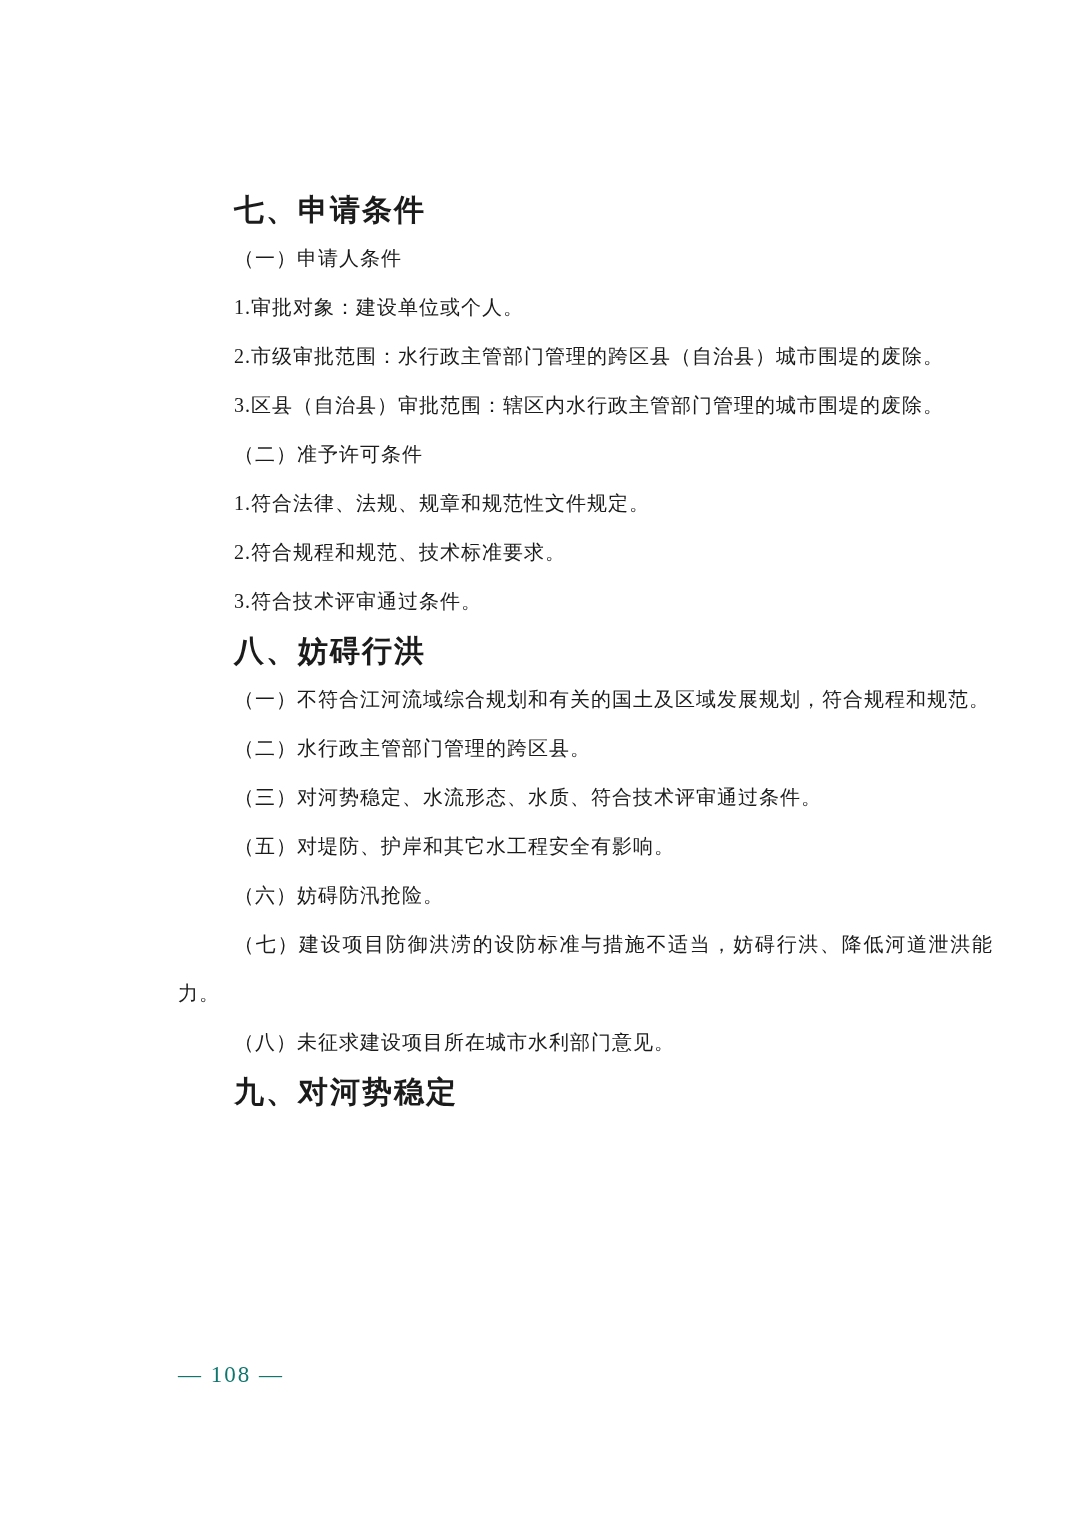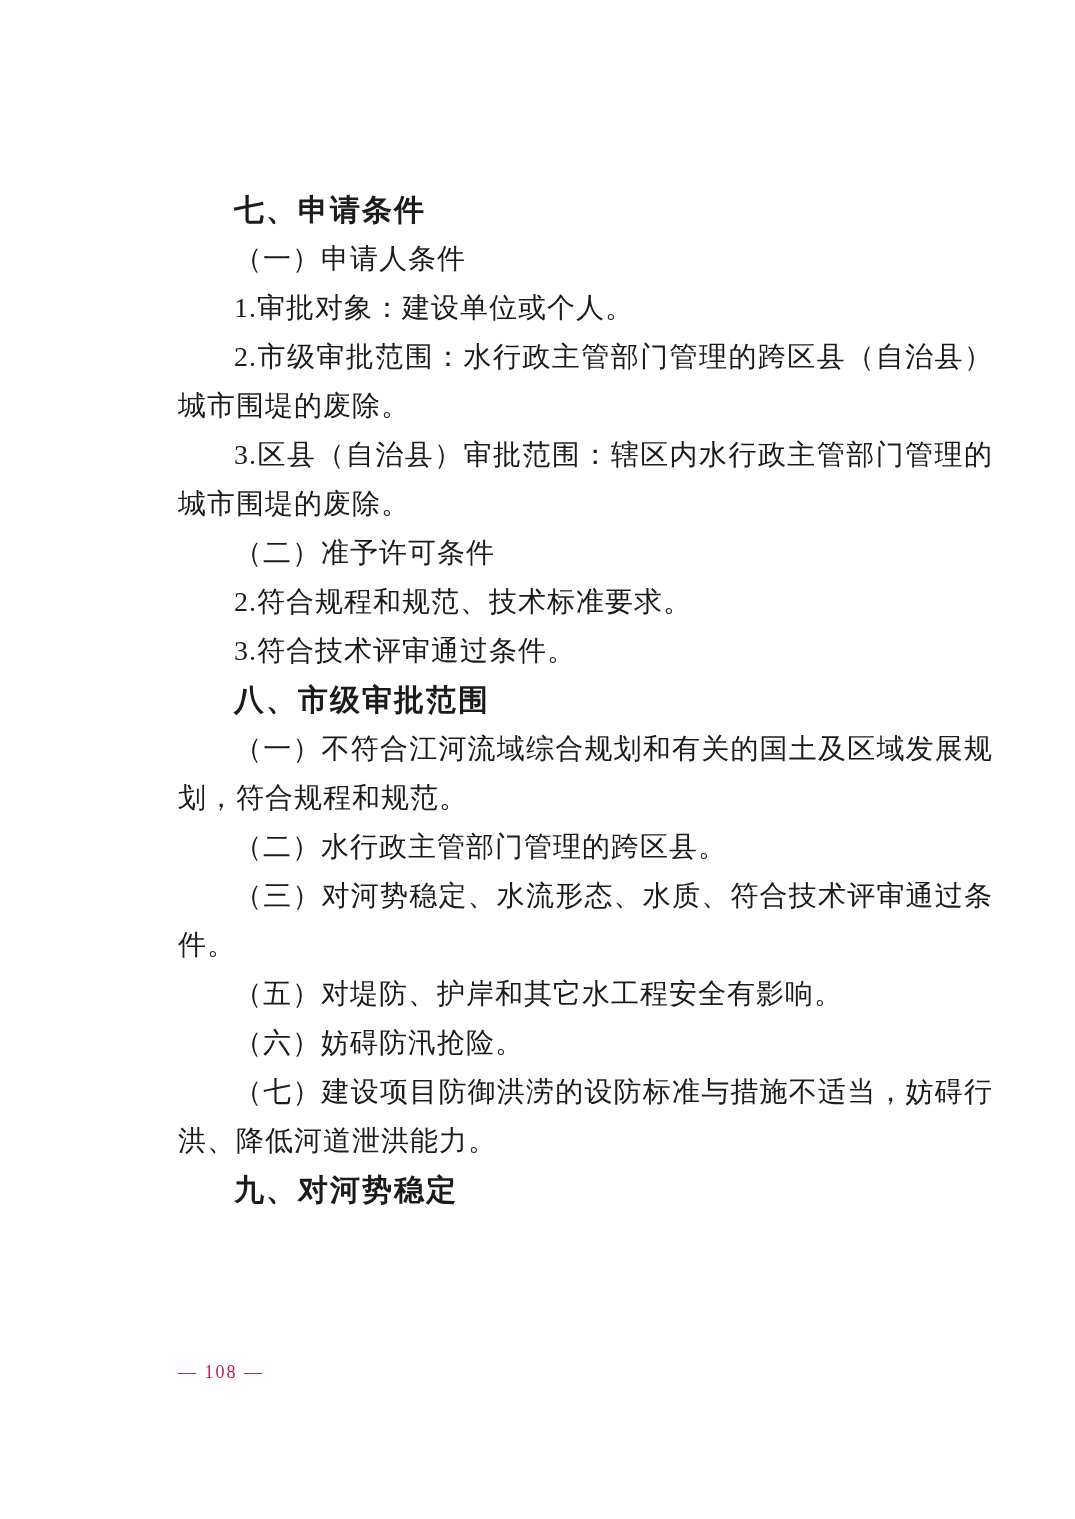--- a/index.html
+++ b/index.html
@@ -13,21 +13,21 @@
     color: #1b1b1b;
     margin-left: 48px;
   }
   .content {
     position: absolute;
     left: 130px;
     top: 185px;
     width: 815px;
   }
   .content p {
-    font-size: 28px;
+    font-size: 20px;
     line-height: 49px;
     letter-spacing: 1px;
     text-indent: 56px;
     text-align: justify;
     text-align-last: left;
     text-justify: inter-character;
     word-break: break-all;
     line-break: strict;
   }
   .content p.para {
@@ -38,42 +38,44 @@
     font-family: "Liberation Sans", "DejaVu Sans", sans-serif;
     font-weight: 700;
     font-size: 30px;
     letter-spacing: 2px;
   }
   .page-footer {
     position: absolute;
     left: 130px;
     top: 1362px;
     font-family: "Liberation Serif", "DejaVu Serif", serif;
-    font-size: 18px;
+    font-size: 23px;
     letter-spacing: 2px;
-    color: #be185d;
+    color: #0f766e;
     white-space: nowrap;
   }
 </style>
 </head>
 <body>
 
 <div class="page">
   <div class="content">
       <p class="heading">七、申请条件</p>
       <p class="para">（一）申请人条件</p>
       <p class="para">1.审批对象：建设单位或个人。</p>
       <p class="para">2.市级审批范围：水行政主管部门管理的跨区县（自治县）城市围堤的废除。</p>
       <p class="para">3.区县（自治县）审批范围：辖区内水行政主管部门管理的城市围堤的废除。</p>
       <p class="para">（二）准予许可条件</p>
+      <p class="para">1.符合法律、法规、规章和规范性文件规定。</p>
       <p class="para">2.符合规程和规范、技术标准要求。</p>
       <p class="para">3.符合技术评审通过条件。</p>
-      <p class="heading">八、市级审批范围</p>
+      <p class="heading">八、妨碍行洪</p>
       <p class="para">（一）不符合江河流域综合规划和有关的国土及区域发展规划，符合规程和规范。</p>
       <p class="para">（二）水行政主管部门管理的跨区县。</p>
       <p class="para">（三）对河势稳定、水流形态、水质、符合技术评审通过条件。</p>
       <p class="para">（五）对堤防、护岸和其它水工程安全有影响。</p>
       <p class="para">（六）妨碍防汛抢险。</p>
       <p class="para">（七）建设项目防御洪涝的设防标准与措施不适当，妨碍行洪、降低河道泄洪能力。</p>
+      <p class="para">（八）未征求建设项目所在城市水利部门意见。</p>
       <p class="heading">九、对河势稳定</p>
     </div>
   <div class="page-footer">— 108 —</div>
 </div>
 
 </body></html>

